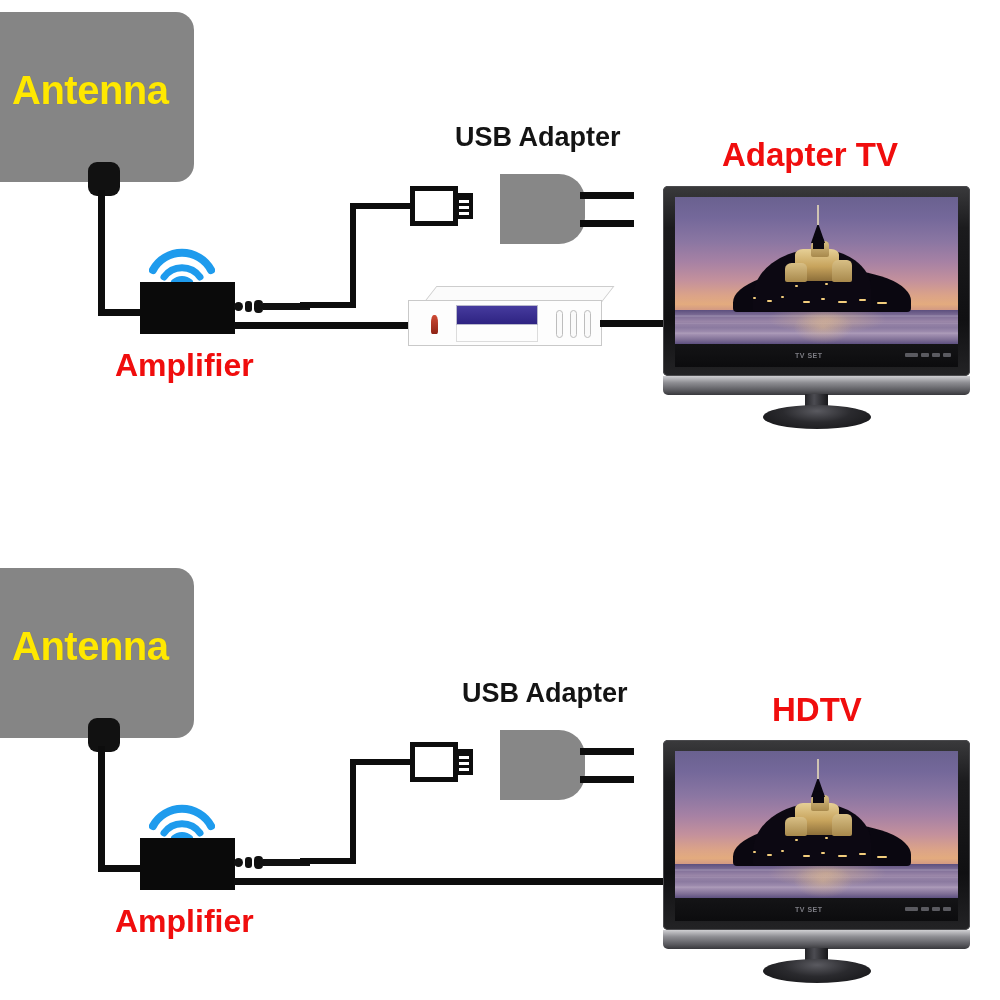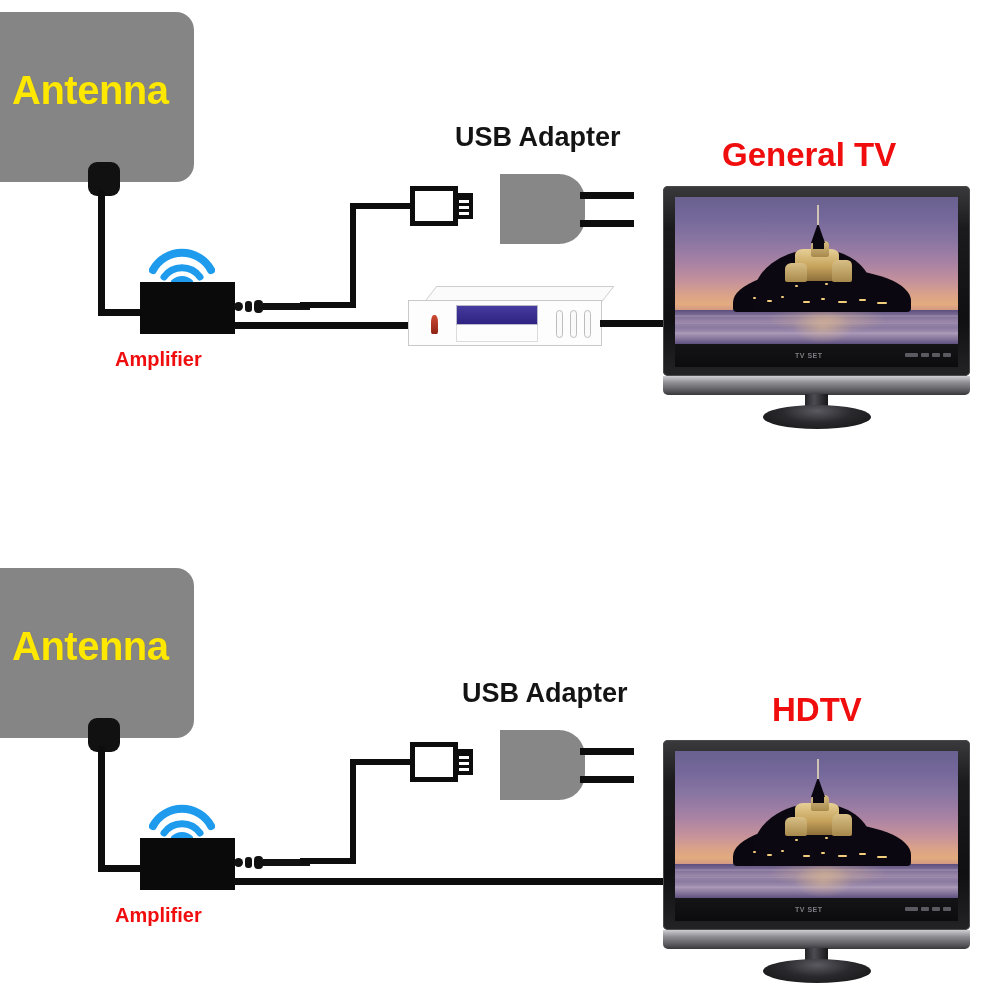--- a/index.html
+++ b/index.html
@@ -18,21 +18,21 @@
                  font-size:40px;letter-spacing:-0.5px;line-height:1;
                  white-space:nowrap;text-shadow:0 0 1px rgba(0,0,0,.15);}
   .antenna-connector{position:absolute;background:#111111;border-radius:9px;}
 
   
   .cable-h{position:absolute;background:#0d0d0d;height:7px;}
   .cable-v{position:absolute;background:#0d0d0d;width:7px;}
 
   
   .amplifier{position:absolute;background:#0a0a0a;}
-  .amp-label{position:absolute;color:#f00d0d;font-weight:bold;font-size:20px;
+  .amp-label{position:absolute;color:#f00d0d;font-weight:bold;font-size:32px;
              white-space:nowrap;line-height:1;}
   .wifi-icon{position:absolute;}
 
   
   .jack{position:absolute;height:12px;display:flex;align-items:center;}
   .jack .tip{width:9px;height:9px;border-radius:50%;background:#111;}
   .jack .ring{width:7px;height:11px;border-radius:3px;background:#111;margin-left:2px;}
   .jack .ring2{width:9px;height:13px;border-radius:4px;background:#111;margin-left:2px;}
   .jack .barrel{height:7px;background:#111;flex:1;}
 
@@ -182,21 +182,21 @@
       <div class="stb-screen-under" style="left:48px;top:32px;width:82px;height:24px;"></div>
       <div class="stb-screen" style="left:48px;top:19px;width:82px;height:20px;"></div>
       <div class="stb-led" style="left:23px;top:29px;width:7px;height:19px;"></div>
       <div class="stb-btn" style="left:148px;top:24px;width:7px;height:28px;"></div>
       <div class="stb-btn" style="left:162px;top:24px;width:7px;height:28px;"></div>
       <div class="stb-btn" style="left:176px;top:24px;width:7px;height:28px;"></div>
     </div>
 
     <div class="cable-h" style="left:600px;top:320px;width:75px;"></div>
 
-    <div class="tv-title" style="left:722px;top:138px;">General TV</div>
+    <div class="tv-title" style="left:722px;top:138px;">Adapter TV</div>
 
     <div class="tv" style="left:663px;top:186px;width:307px;height:220px;">
       <div class="tv-bezel" style="width:307px;height:190px;"></div>
 
       <div class="tv-screen" style="left:12px;top:11px;width:283px;height:147px;">
         <div class="tv-sky"></div>
 
         <div class="tv-water" style="height:34px;">
           <div class="water-streak" style="left:0;top:5px;width:100%;height:2px;"></div>
           <div class="water-streak" style="left:0;top:13px;width:100%;height:1px;opacity:.6;"></div>

